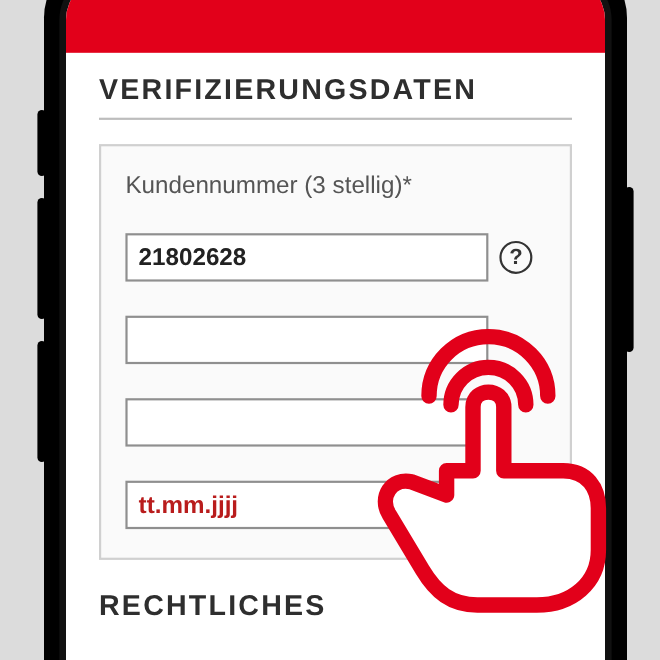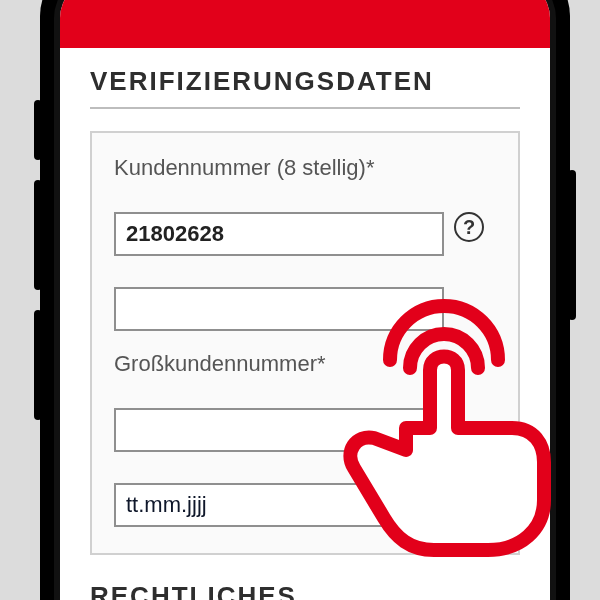--- a/index.html
+++ b/index.html
@@ -66,34 +66,34 @@
     margin-bottom: 26px;
   }
 
   .field { margin-bottom: 20px; position: relative; }
   .field-label {
     font-size: 22px;
     color: #555;
     margin-bottom: 6px;
     display: block;
   }
-  .input-row { display: flex; gap: 10px; margin-top: 31px; }
+  .input-row { display: flex; align-items: center; gap: 10px; margin-top: 31px; }
   .text-input {
     flex: 0 0 auto;
     width: 330px;
     height: 44px;
     border: 2px solid #8f8f8f;
     background: #fff;
     font-size: 22px;
     font-weight: 700;
     color: #222;
     padding: 4px 10px;
     font-family: inherit;
   }
-  .text-input.placeholder { color: #0f172a; font-weight: 400; }
+  .text-input.placeholder { color: #b91c1c; font-weight: 700; }
   .help-btn {
     width: 30px; height: 30px;
     border: 2.5px solid #333;
     border-radius: 50%;
     display: flex; align-items: center; justify-content: center;
     font-size: 20px; font-weight: 700; color: #333;
     background: transparent;
     cursor: pointer;
     flex: 0 0 30px;
   }
@@ -130,35 +130,34 @@
         <div class="topbar"></div>
 
         <div class="content">
 
           <div class="section-title">VERIFIZIERUNGSDATEN</div>
           <hr class="rule">
 
           <div class="form-card">
 
             <div class="field">
-              <label class="field-label">Kundennummer (8 stellig)*</label>
+              <label class="field-label">Kundennummer (3 stellig)*</label>
               <div class="input-row">
                 <input class="text-input" type="text" value="21802628" style="">
                 <span class="help-btn">?</span>
               </div>
             </div>
 
             <div class="field">
               <div class="input-row">
                 <input class="text-input" type="text" value="" style="">
               </div>
             </div>
 
             <div class="field">
-              <label class="field-label">Großkundennummer*</label>
               <div class="input-row">
                 <input class="text-input" type="text" value="" style="">
               </div>
             </div>
 
             <div class="field" style="margin-bottom:0;">
               <div class="input-row">
                 <input class="text-input placeholder" type="text" style="width: 300px;" placeholder="tt.mm.jjjj" value="tt.mm.jjjj">
                 <span class="cal-btn">
                   <svg viewBox="0 0 24 24" fill="none" stroke="#333" stroke-width="2">

